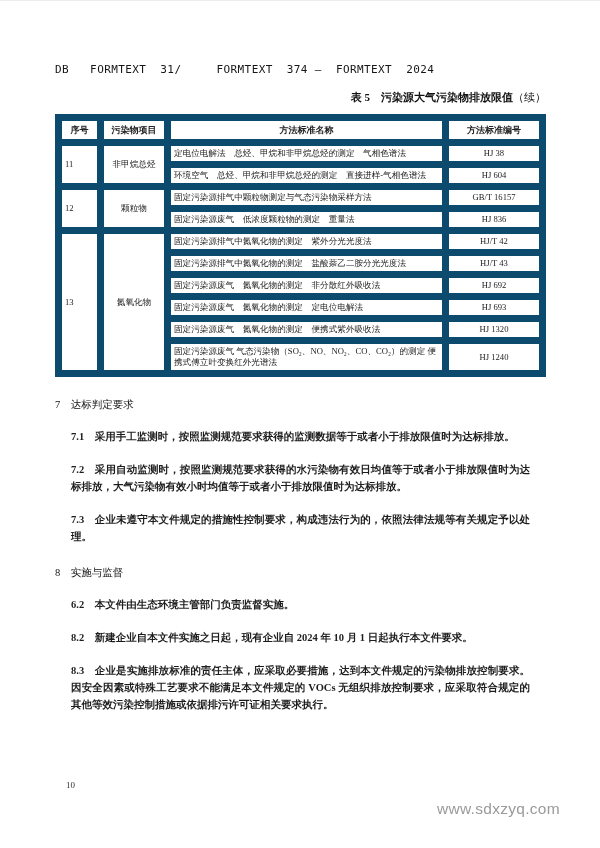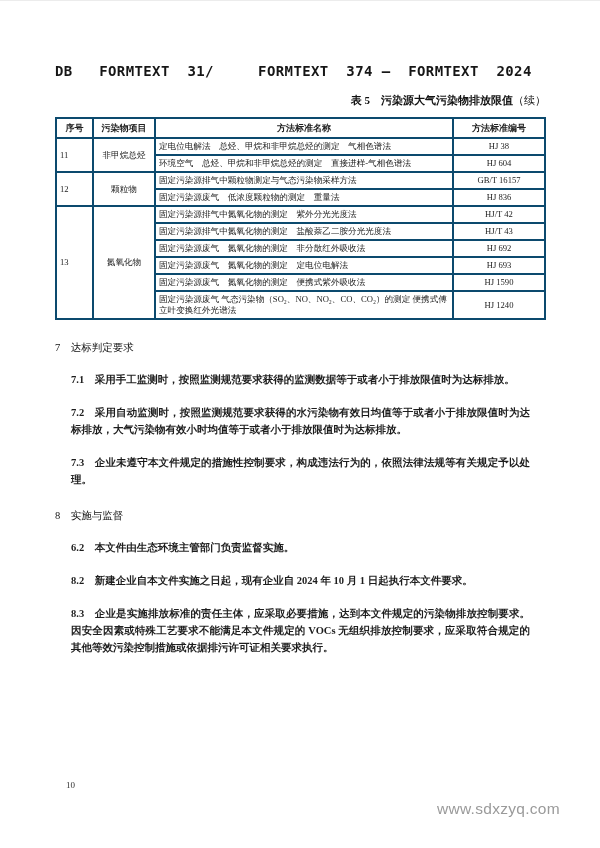--- a/index.html
+++ b/index.html
@@ -10,22 +10,22 @@
     font-family: "Liberation Serif", "DejaVu Serif", serif;
     position: relative;
     overflow: hidden;
     border-top: 1px solid #ececec;
     box-sizing: border-box;
   }
   .content { padding: 62px 54px 0 55px; }
 
   .doc-header {
     font-family: "DejaVu Sans Mono", "Liberation Mono", monospace;
-    font-weight: 700;
-    font-size: 14px;
+    font-weight: 400;
+    font-size: 11px;
     white-space: pre;
     letter-spacing: 0.4px;
     color: #161616;
   }
 
   .table-title {
     text-align: right;
     font-size: 11px;
     margin-top: 14px;
     color: #111;
@@ -34,21 +34,21 @@
   .table-title .suffix { font-weight: 400; }
 
   table.limits {
     width: 100%;
     border-collapse: collapse;
     margin-top: 9px;
     border: 1.6px solid #222;
     table-layout: fixed;
   }
   table.limits th, table.limits td {
-    border: 2px solid #0c4a6e;
+    border: 7px solid #0c4a6e;
     font-size: 8.6px;
     line-height: 11px;
     padding: 2px 3px;
     vertical-align: middle;
     color: #222;
   }
   table.limits th {
     font-weight: 700;
     font-size: 9px;
     padding: 3.5px 2px;
@@ -144,21 +144,21 @@
         <tr>
           <td class="c-name">固定污染源废气　氮氧化物的测定　非分散红外吸收法</td>
           <td class="c-code">HJ 692</td>
         </tr>
         <tr>
           <td class="c-name">固定污染源废气　氮氧化物的测定　定电位电解法</td>
           <td class="c-code">HJ 693</td>
         </tr>
         <tr>
           <td class="c-name">固定污染源废气　氮氧化物的测定　便携式紫外吸收法</td>
-          <td class="c-code">HJ 1590</td>
+          <td class="c-code">HJ 1320</td>
         </tr>
         <tr>
           <td class="c-name">固定污染源废气 气态污染物（SO₂、NO、NO₂、CO、CO₂）的测定 便携式傅立叶变换红外光谱法</td>
           <td class="c-code">HJ 1240</td>
         </tr>
       </tbody>
   </table>
 
   <div id="sections">
       <div class="sec-heading">7　达标判定要求</div>

